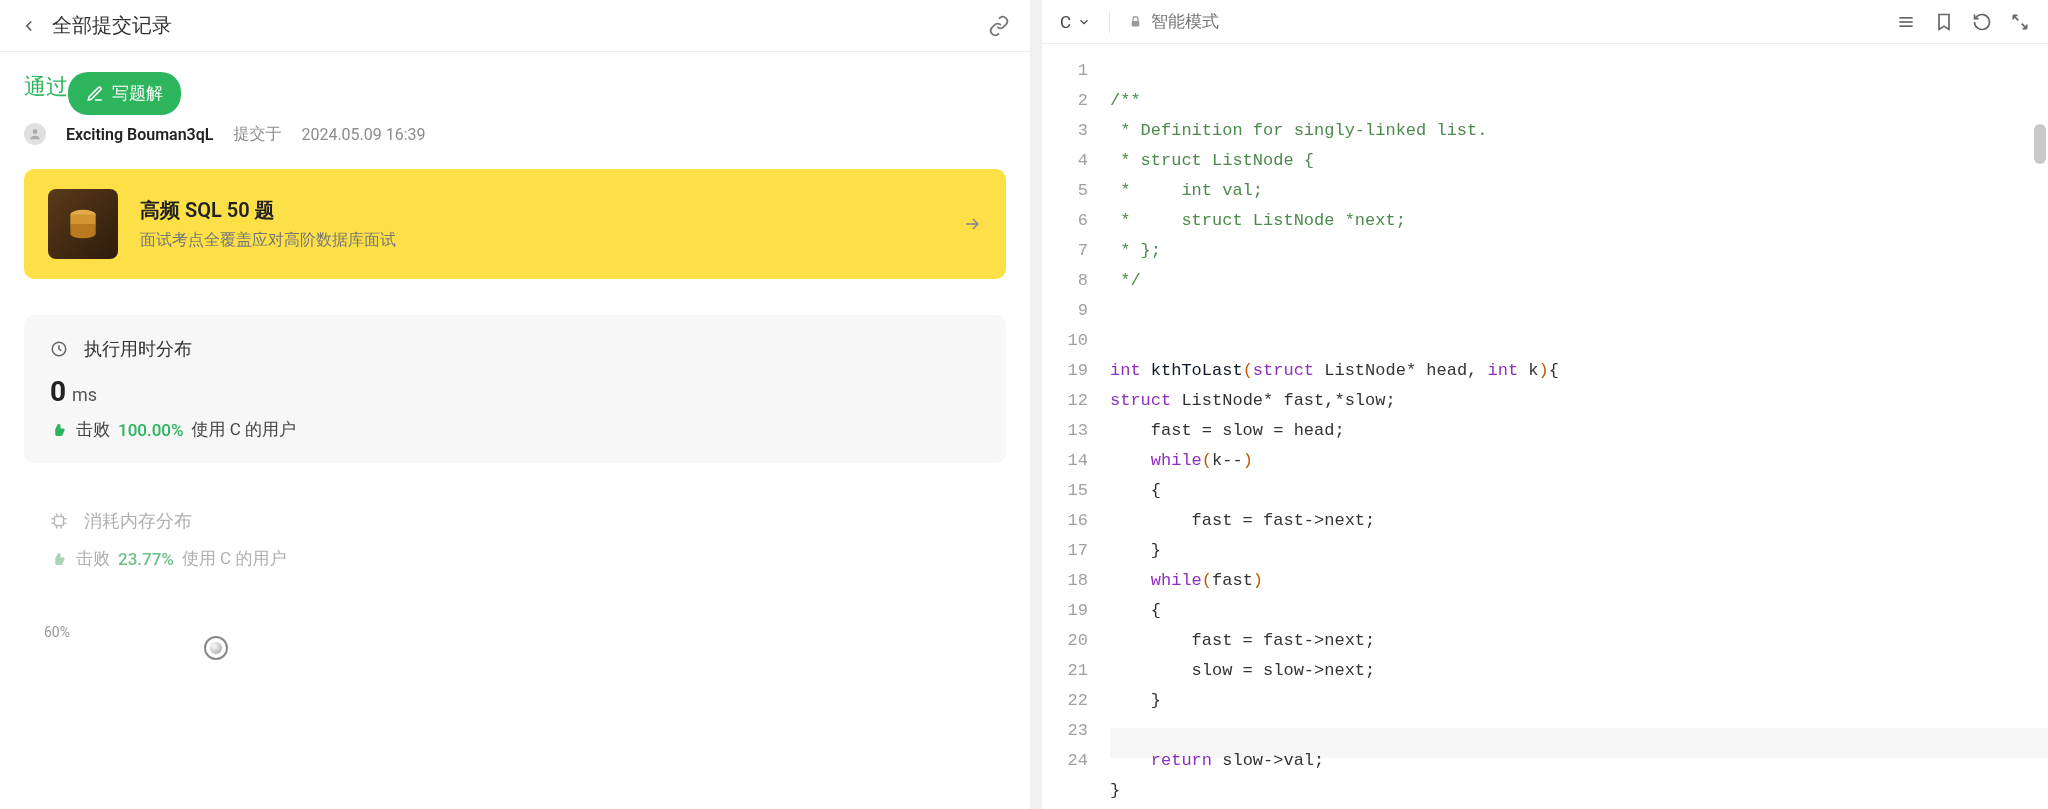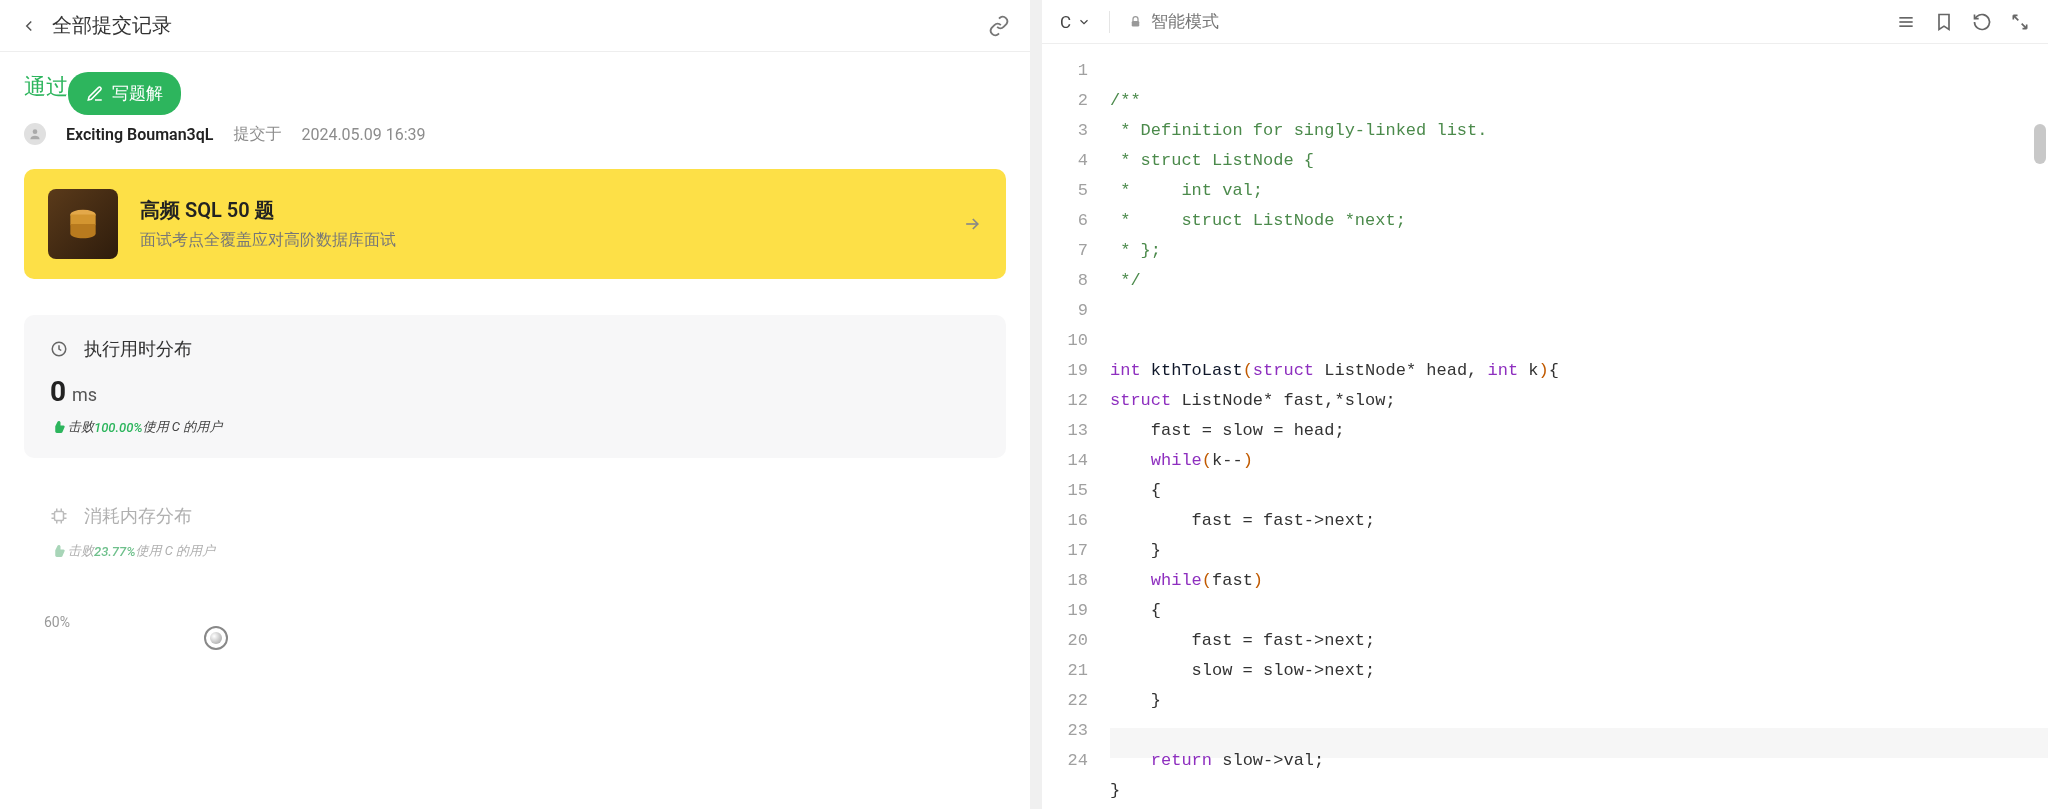--- a/index.html
+++ b/index.html
@@ -41,21 +41,21 @@
 .stat-card { background: #f7f7f8; border-radius: 10px; padding: 22px 26px; margin-bottom: 24px; }
 .stat-card.dim .stat-title, .stat-card.dim .stat-val, .stat-card.dim .stat-unit, .stat-card.dim .beat-label, .stat-card.dim .beat-tail { color: #b0b0b0; }
 .stat-card.dim { background: #fff; }
 .stat-title-row { display: flex; align-items: center; gap: 16px; margin-bottom: 14px; }
 .stat-title-row svg { width: 18px; height: 18px; color: #666; }
 .stat-card.dim .stat-title-row svg { color: #bbb; }
 .stat-title { font-size: 18px; color: #333; }
 .stat-val-row { display: flex; align-items: baseline; gap: 6px; margin-bottom: 10px; }
 .stat-val { font-size: 28px; font-weight: 700; color: #222; }
 .stat-unit { font-size: 18px; color: #555; }
-.beat-row { display: flex; align-items: center; font-size: 13px; font-style: italic; }
+.beat-row { display: flex; align-items: center; gap: 8px; font-size: 17px; }
 .beat-row svg { width: 18px; height: 18px; color: #2db55d; }
 .stat-card.dim .beat-row svg { color: #a8d5b8; }
 .beat-label { color: #444; }
 .beat-pct { color: #2db55d; font-weight: 500; }
 .stat-card.dim .beat-pct { color: #6fc08c; }
 .beat-tail { color: #444; }
 
 .chart-area { padding: 8px 20px 40px; position: relative; }
 .chart-ytick { color: #999; font-size: 14px; }
 .chart-marker { position: absolute; left: 180px; top: 20px; width: 24px; height: 24px; border: 2px solid #888; border-radius: 50%; background: #fff; display: flex; align-items: center; justify-content: center; }

